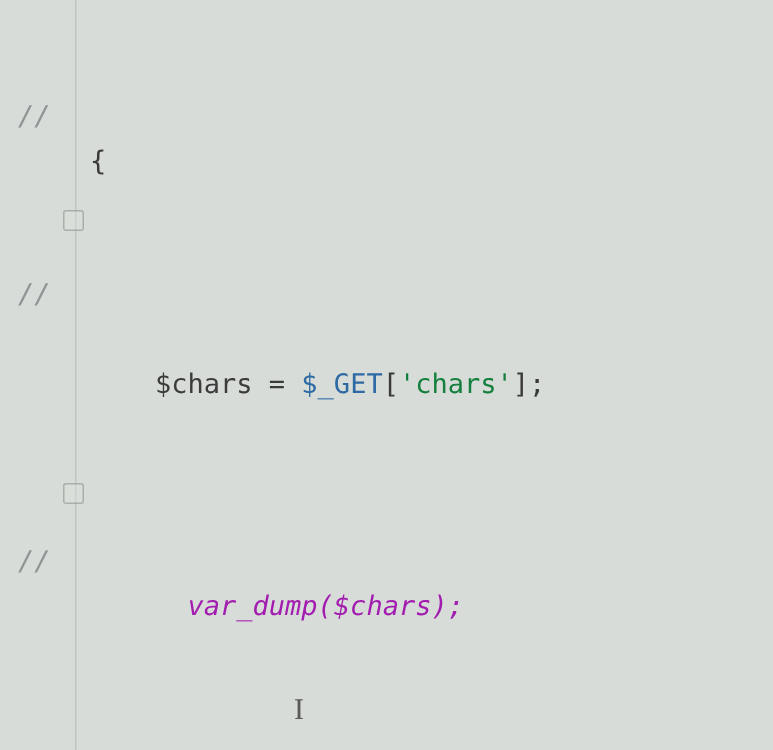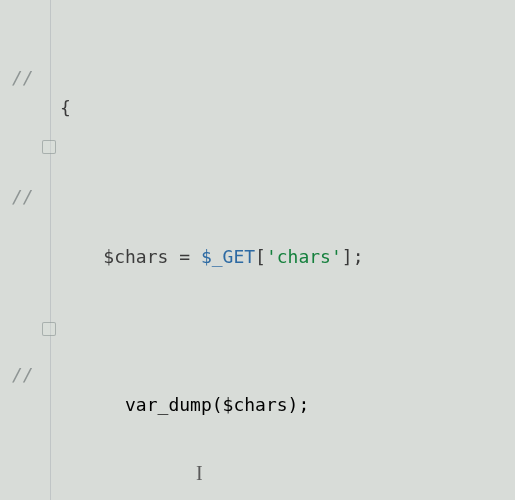--- a/index.html
+++ b/index.html
@@ -64,21 +64,21 @@
     left: 60px;
     top: 4px;
     right: 0;
     white-space: pre;
   }
 
   .line { height: 29.7px; }   
   .var  { color: #3c3c3c; }                      
   .glob { color: #2d6aa3; margin-top: 36px; }                      
   .str  { color: #15803d; }                      
-  .cmt  { color: #000000; }  
+  .cmt  { color: #a21caf; font-style: italic; }  
   .pun  { color: #3a3a3a; }
   .ibeam {
     position: absolute;
     font-family: serif;
     font-size: 20px;
     color: #5a5a5a;
   }
 </style>
 </head>
 <body>

